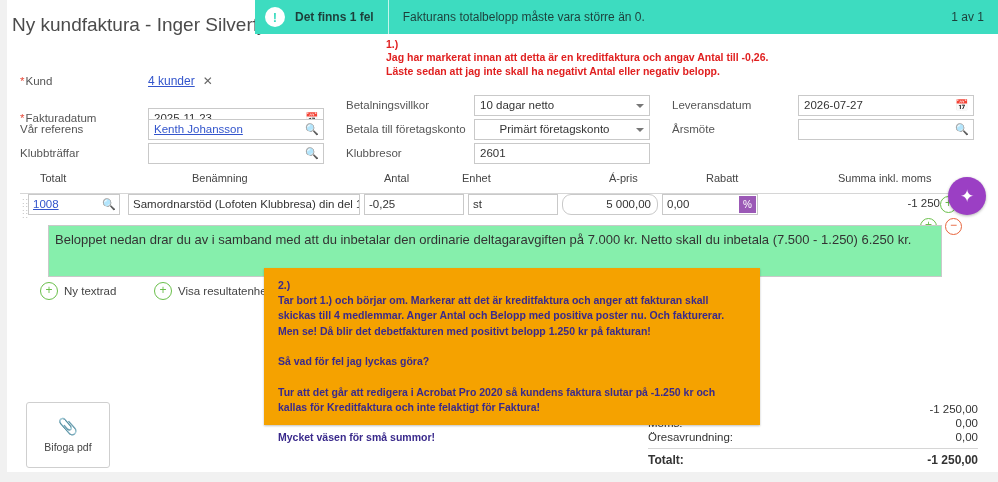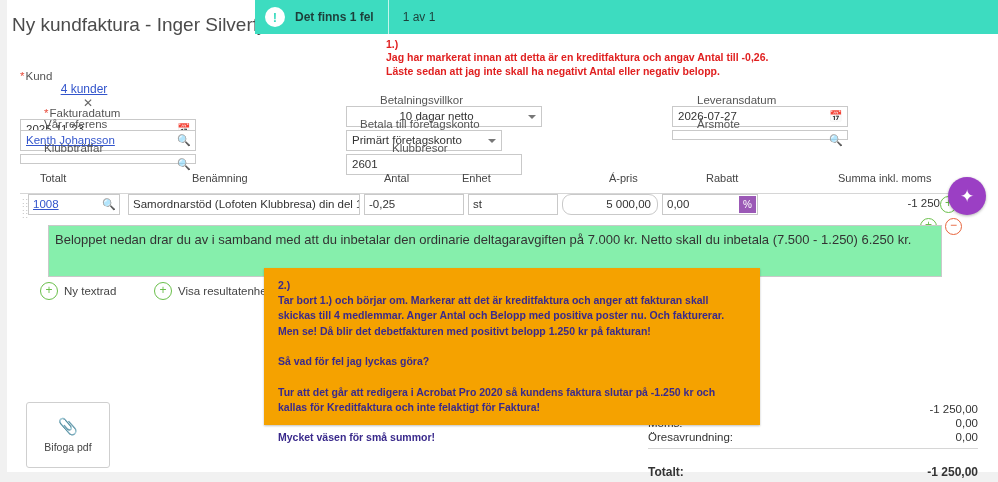--- a/index.html
+++ b/index.html
@@ -75,21 +75,20 @@
   .form {
     position: absolute;
     left: 0; top: 62px;
     width: 998px; height: 100px;
   }
   .field {
     position: absolute;
     height: 22px;
     display: flex;
     align-items: center;
-    flex-direction: column;
   }
   .flabel {
     font-size: 11.5px;
     color: #555;
     white-space: nowrap;
   }
   .req::before {
     content: "*";
     color: #e74c3c;
     margin-right: 1px;
@@ -259,21 +258,21 @@
     right: 20px;
     width: 330px;
     font-size: 11.5px;
     color: #333;
   }
   .trow { display: flex; justify-content: space-between; padding: 1px 0; }
   .trow.total {
     font-weight: bold;
     border-top: 1px solid #d6d6d6;
     margin-top: 4px;
-    padding-top: 16px;
+    padding-top: 4px;
     font-size: 12px;
   }
 
   
   .attach {
     position: absolute;
     left: 26px; top: 402px;
     width: 84px; height: 66px;
     border: 1px solid #cfcfcf;
     border-radius: 3px;
@@ -307,20 +306,21 @@
 
   <div class="leftstrip"></div>
   <div class="bottombar"></div>
 
   <div class="title">Ny kundfaktura - Inger Silverfjord</div>
 
   <div class="notif">
     <div class="notif-icon">!</div>
     <div class="notif-text1">Det finns 1 fel</div>
     <div class="notif-sep"></div>
+    <div class="notif-text2">Fakturans totalbelopp måste vara större än 0.</div>
     <div class="notif-count">1 av 1</div>
   </div>
 
   <div class="anno1">1.)
 Jag har markerat innan att detta är en kreditfaktura och angav Antal till -0,26.
 Läste sedan att jag inte skall ha negativt Antal eller negativ belopp.</div>
 
   <div class="form">
 
     <div class="field" style="left:20px; top:8px;">
@@ -345,34 +345,34 @@
     <div class="field" style="left:20px; top:80px;">
       <span class="flabel" style="width:128px;">Klubbträffar</span>
       <span class="inp" style="width:176px;">
         <span></span>
         <span class="inp-icon">🔍</span>
       </span>
     </div>
 
     <div class="field" style="left:346px; top:32px;">
       <span class="flabel" style="width:128px;">Betalningsvillkor</span>
-      <span class="inp" style="width:196px;text-align:center;">
+      <span class="inp" style="width:176px;">
         <span>10 dagar netto</span>
         <span class="caret"></span>
       </span>
     </div>
     <div class="field" style="left:346px; top:56px;">
       <span class="flabel" style="width:128px;">Betala till företagskonto</span>
-      <span class="inp" style="width:156px;">
+      <span class="inp" style="width:176px;text-align:center;">
         <span>Primärt företagskonto</span>
         <span class="caret"></span>
       </span>
     </div>
     <div class="field" style="left:346px; top:80px;">
-      <span class="flabel" style="width:128px;margin-left:44px;">Klubbresor</span>
+      <span class="flabel" style="width:128px;">Klubbresor</span>
       <span class="inp" style="width:176px;">
         <span>2601</span>
       </span>
     </div>
 
     <div class="field" style="left:672px; top:32px;">
       <span class="flabel" style="width:126px;">Leveransdatum</span>
       <span class="inp" style="width:176px;">
         <span>2026-07-27</span>
         <span class="inp-icon">📅</span>

